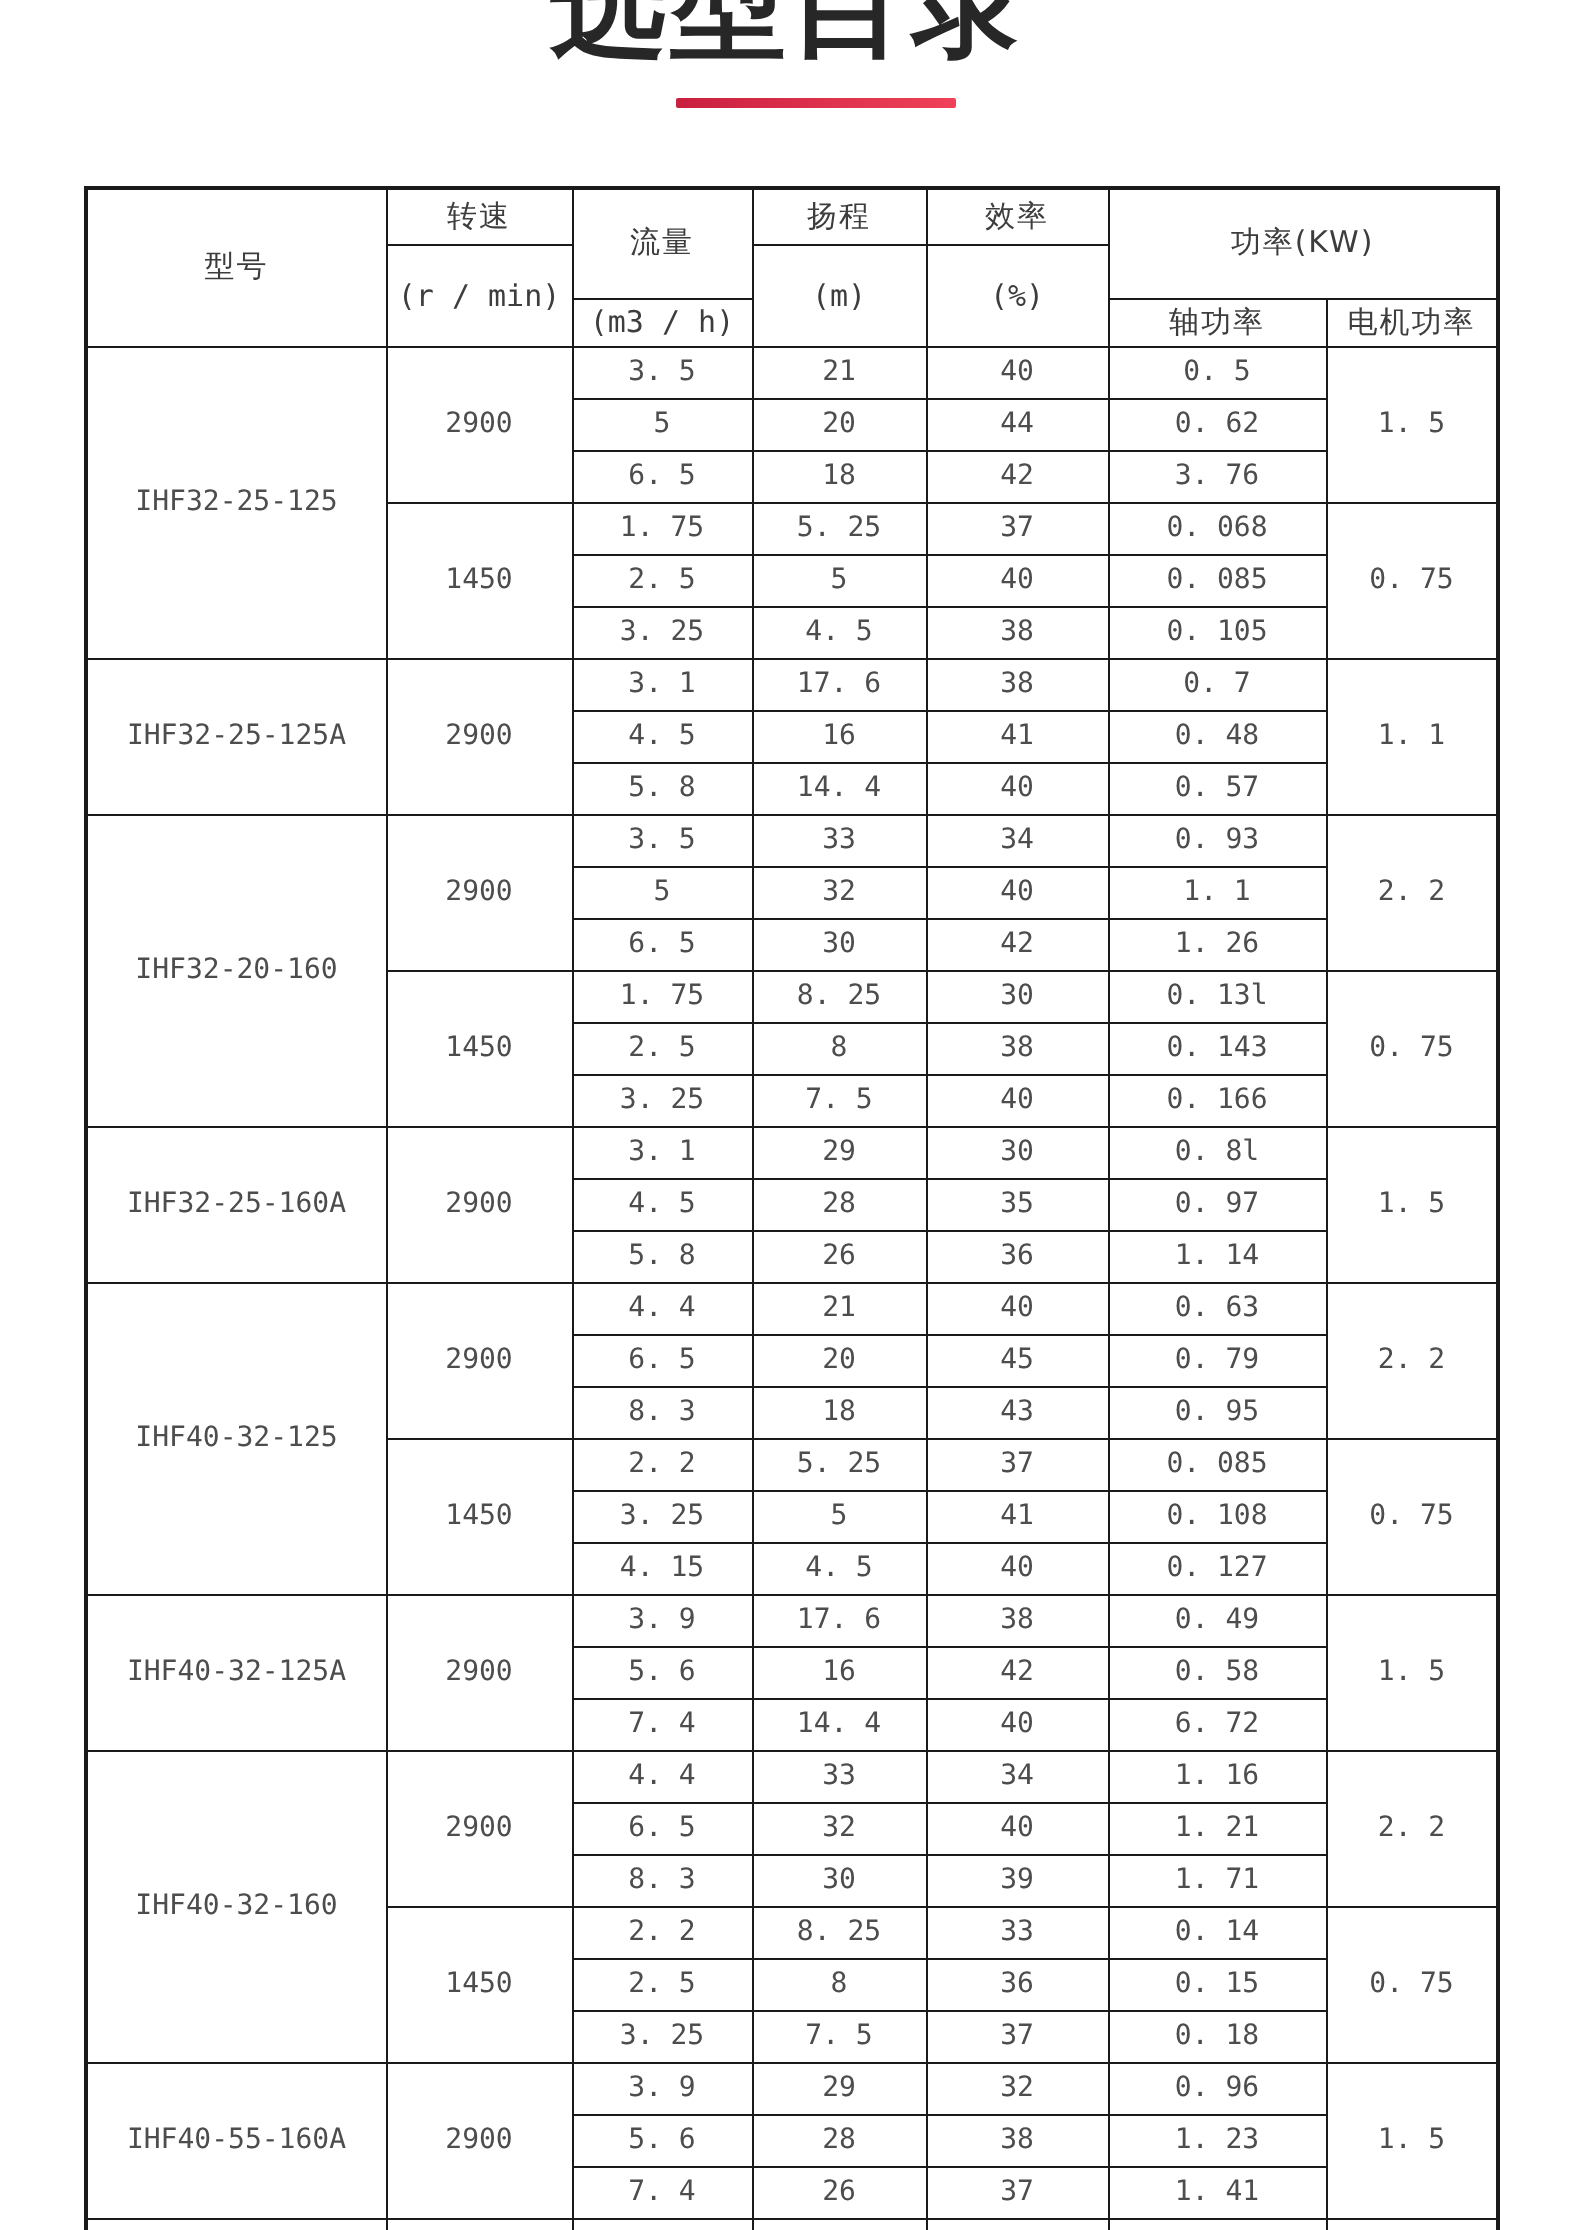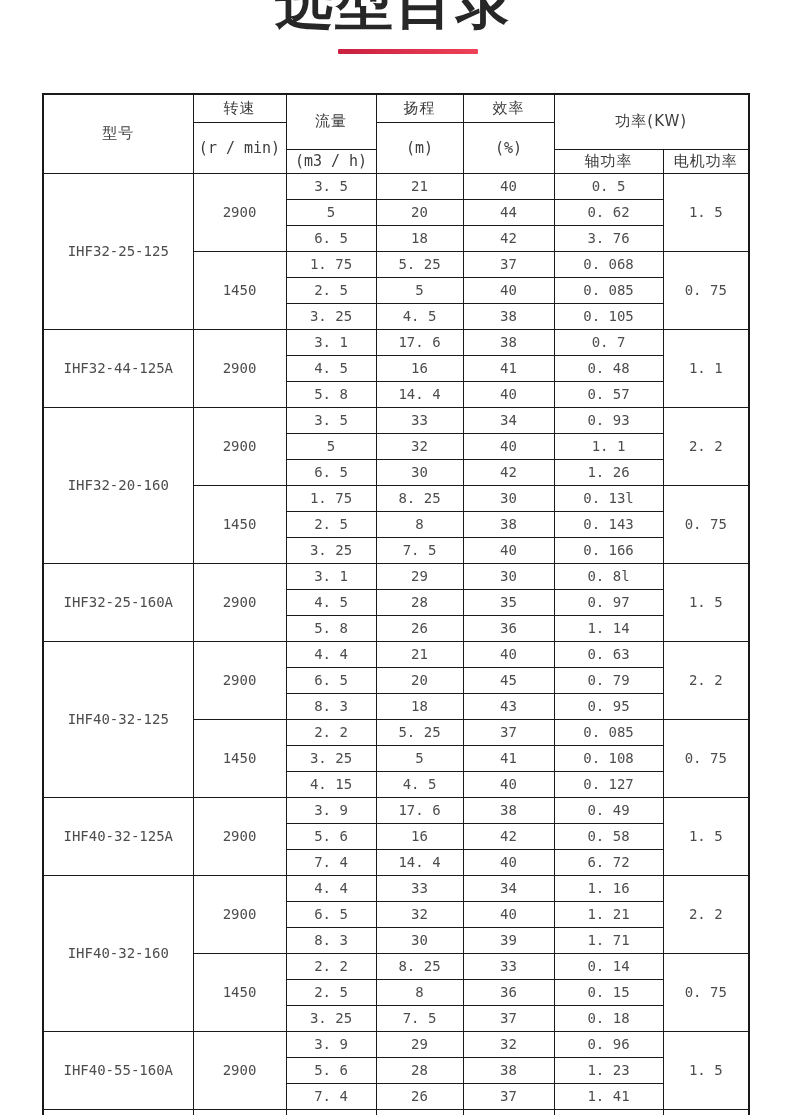--- a/index.html
+++ b/index.html
@@ -148,21 +148,21 @@
           <td>40</td>
           <td>0. 085</td>
         </tr>
         <tr>
           <td>3. 25</td>
           <td>4. 5</td>
           <td>38</td>
           <td>0. 105</td>
         </tr>
         <tr>
-          <td rowspan="3">IHF32-44-125A</td>
+          <td rowspan="3">IHF32-25-125A</td>
           <td rowspan="3">2900</td>
           <td>3. 1</td>
           <td>17. 6</td>
           <td>38</td>
           <td>0. 7</td>
           <td rowspan="3">1. 1</td>
         </tr>
         <tr>
           <td>4. 5</td>
           <td>16</td>

